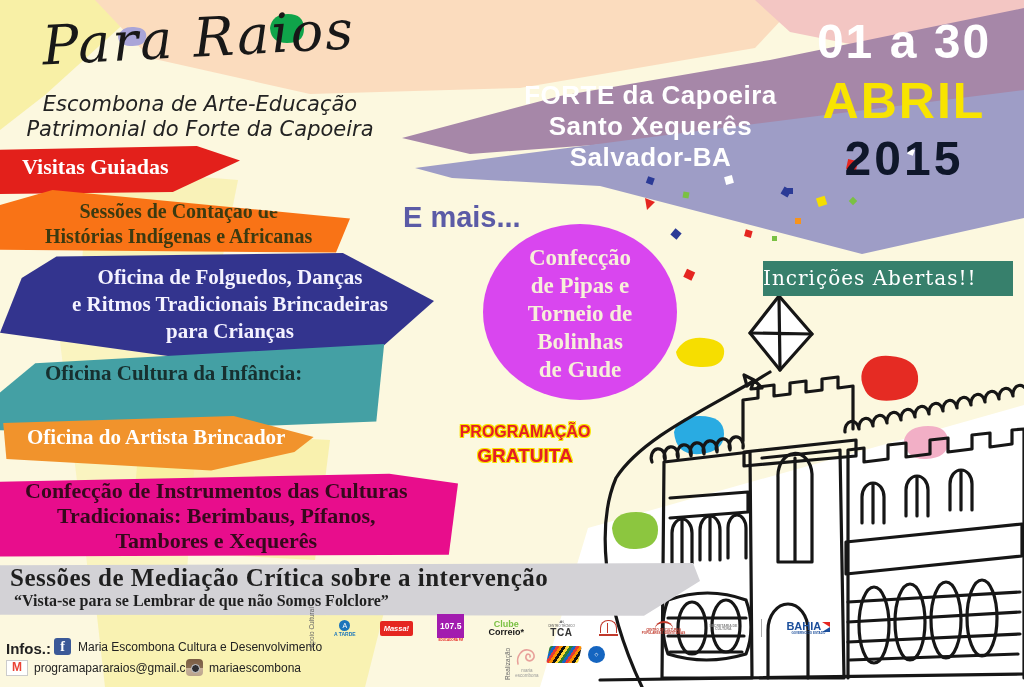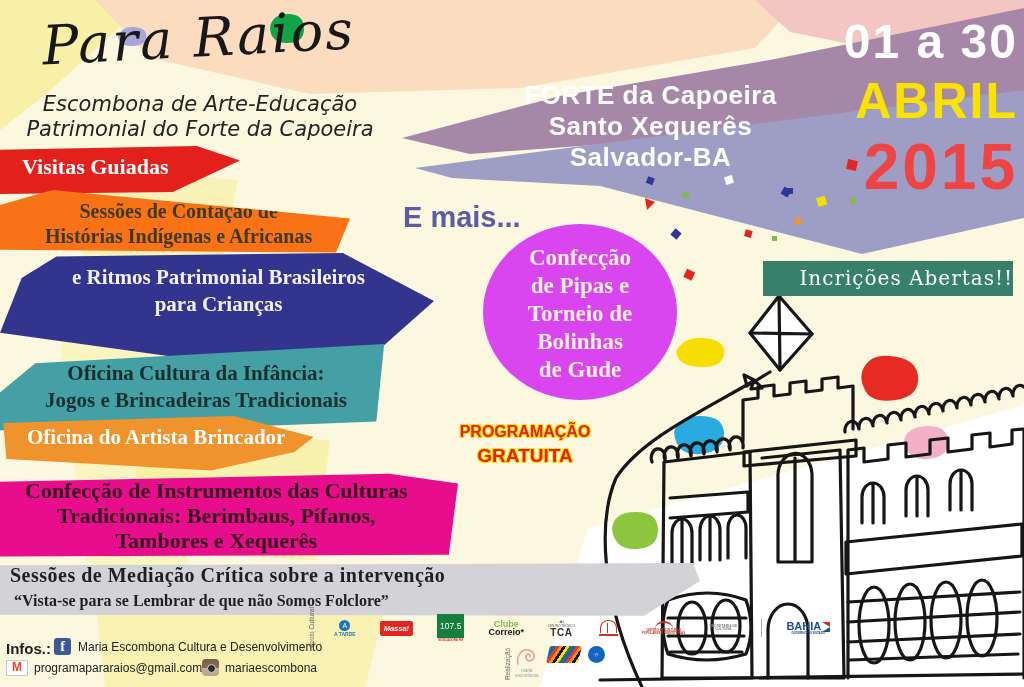--- a/index.html
+++ b/index.html
@@ -15,24 +15,24 @@
               letter-spacing:2px;white-space:nowrap;}
   .logo-sub{left:20px;top:92px;width:360px;text-align:center;
             font-family:"DejaVu Sans",sans-serif;font-style:oblique;
             font-size:21px;line-height:25px;color:#232323;}
 
   
   .venue{left:498px;top:80px;width:305px;text-align:center;color:#fff;
          font-weight:bold;font-size:26px;line-height:31px;letter-spacing:.5px;}
 
   
-  .date{left:790px;top:18px;width:228px;text-align:right;font-weight:bold;line-height:1;}
+  .date{left:790px;top:18px;width:228px;text-align:center;font-weight:bold;line-height:1;}
   .date .r{font-size:48px;color:#fff;letter-spacing:2px;}
   .date .m{font-size:50px;color:#F8E400;letter-spacing:2px;margin-top:10px;}
-  .date .y{font-size:64px;color:#ef4444;letter-spacing:3px;margin-top:9px;}
+  .date .y{font-size:48px;color:#0f172a;letter-spacing:3px;margin-top:9px;}
 
   
   .banner{position:absolute;z-index:2;font-family:"Liberation Serif",serif;font-weight:bold;text-align:center;}
   .banner .txt{position:absolute;}
   .b-red{left:0;top:146px;width:240px;height:48px;background:#E3201B;
          clip-path:polygon(0% 8%,82% 0%,100% 30%,72% 96%,0% 100%);}
   .b-red .txt{left:22px;top:8px;font-size:22px;color:#fff;}
   .b-yellow{left:0;top:190px;width:350px;height:68px;background:#f97316;
             clip-path:polygon(0% 22%,15% 0%,100% 42%,96% 92%,0% 88%);}
   .b-yellow .txt{left:45px;top:9px;font-size:20px;line-height:25px;color:#3C3A10;}
@@ -43,65 +43,65 @@
           clip-path:polygon(9% 22%,98% 0%,96% 88%,27% 100%,0% 98%,0% 55%);}
   .b-teal .txt{left:45px;top:16px;font-size:21px;line-height:27px;color:#17302F;}
   .b-orange{left:0;top:416px;width:320px;height:58px;background:#F1932C;
             clip-path:polygon(1% 12%,73% 0%,98% 36%,92% 62%,66% 94%,2% 74%);}
   .b-orange .txt{left:27px;top:9px;font-size:21px;color:#fff;}
   .b-magenta{left:0;top:472px;width:458px;height:88px;background:#E80D8C;
              clip-path:polygon(0% 11%,85% 2%,100% 13%,98% 94%,0% 96%);}
   .b-magenta .txt{left:25px;top:6px;font-size:22px;line-height:25px;color:#35091C;}
   .b-gray{left:0;top:562px;width:700px;height:56px;background:#D3D2D6;
           clip-path:polygon(0% 6%,99% 2%,100% 34%,92% 96%,0% 94%);}
-  .b-gray .t1{left:10px;top:2px;font-size:20px;color:#1f1f1f;letter-spacing:.5px;}
+  .b-gray .t1{left:10px;top:2px;font-size:25px;color:#1f1f1f;letter-spacing:.5px;}
   .b-gray .t2{left:14px;top:30px;font-size:16px;color:#1f1f1f;}
 
   
   .emais{left:403px;top:201px;font-size:29px;font-weight:bold;color:#5B5BA6;z-index:2;}
   .circle{left:483px;top:224px;width:194px;height:176px;border-radius:50%;
           background:#d946ef;z-index:2;text-align:center;
           font-family:"Liberation Serif",serif;font-weight:bold;
           font-size:23px;line-height:28px;color:#F7EFD9;padding-top:0;}
   .circle .inner{margin-top:20px;}
   .gratis{left:436px;top:419px;width:178px;text-align:center;font-weight:bold;z-index:2;
           color:#E41E25;
           text-shadow:-1px -1px 0 #F8E400,1px -1px 0 #F8E400,-1px 1px 0 #F8E400,1px 1px 0 #F8E400;}
   .gratis .g1{font-size:16px;line-height:25px;}
   .gratis .g2{font-size:19px;line-height:24px;}
   .inscricoes{left:763px;top:261px;width:250px;height:35px;background:#37806C;z-index:2;
-              color:#fff;text-align:right;line-height:34px;font-size:20px;
+              color:#fff;text-align:left;line-height:34px;font-size:20px;
               font-family:"DejaVu Serif",serif;letter-spacing:1px;}
 
   
   .infos-label{left:6px;top:640px;font-size:15px;font-weight:bold;color:#222;z-index:2;}
   .fb-row{left:54px;top:638px;z-index:2;display:flex;align-items:center;gap:7px;}
   .mail-row{left:6px;top:660px;z-index:2;display:flex;align-items:center;gap:6px;}
-  .insta-row{left:186px;top:659px;z-index:2;display:flex;align-items:center;gap:6px;margin-left:16px;}
+  .insta-row{left:186px;top:659px;z-index:2;display:flex;align-items:center;gap:6px;}
   .contact-txt{font-size:12px;color:#222;}
   .fb-ico{width:17px;height:17px;background:#3B5998;border-radius:3px;color:#fff;
           font-family:"Liberation Serif",serif;font-weight:bold;font-size:14px;
           text-align:center;line-height:17px;}
   .gm-ico{width:20px;height:14px;background:#fff;border:1px solid #ccc;color:#EA4335;
           font-weight:bold;font-size:12px;text-align:center;line-height:13px;}
   .ig-ico{width:17px;height:17px;border-radius:4px;
           background:linear-gradient(180deg,#7A5C43 0%,#8a6f55 55%,#C9B29B 55%,#b9a38c 100%);
           position:relative;}
   .ig-ico:after{content:"";position:absolute;left:5px;top:5px;width:7px;height:7px;
           border-radius:50%;background:#2f2f33;border:1px solid #cfd4d8;}
   .vert{z-index:2;font-size:6.5px;line-height:8px;color:#666;
         transform:rotate(-90deg);transform-origin:left top;white-space:nowrap;}
   .sponsors{left:334px;top:612px;height:32px;z-index:2;display:flex;align-items:center;gap:24px;}
   .sp{display:flex;flex-direction:column;align-items:center;line-height:1;}
   .sp-atarde-c{width:11px;height:11px;border-radius:50%;background:#1B75BB;color:#fff;
                font-size:7px;text-align:center;line-height:11px;}
   .sp-atarde-t{font-size:5px;font-weight:bold;color:#1B75BB;margin-top:1px;}
   .sp-massa{background:#E52620;border-radius:2px;color:#fff;font-weight:bold;
             font-style:italic;font-size:7.5px;padding:3px 4px;}
-  .sp-1075{background:#15803d;color:#fff;font-weight:normal;font-size:8.5px;padding:8px 3px;}
+  .sp-1075{background:#a21caf;color:#fff;font-weight:bold;font-size:8.5px;padding:8px 3px;}
   .sp-1075s{font-size:3px;color:#E52620;font-weight:bold;margin-top:1px;}
   .sp-clube1{color:#7AC143;font-weight:bold;font-size:9px;}
   .sp-clube2{color:#161616;font-weight:bold;font-size:9px;margin-top:-1px;}
   .sp-tca-sw{font-size:7px;color:#777;}
   .sp-tca-s{font-size:3px;color:#555;}
   .sp-tca{font-size:10px;font-weight:bold;color:#333;letter-spacing:.5px;}
   .sp-arch{width:15px;height:12px;border:1.6px solid #C0392B;border-bottom:none;
            border-radius:8px 8px 0 0;position:relative;}
   .sp-arch:after{content:"";position:absolute;left:6px;top:2px;width:1.6px;height:10px;background:#C0392B;}
   .sp-arch-base{width:19px;height:1.6px;background:#C0392B;margin-top:1px;}
@@ -240,28 +240,28 @@
     <div class="txt">Visitas Guiadas</div>
   </div>
   <div class="banner b-yellow">
     <div class="txt">
       <div>Sessões de Contação de</div>
       <div>Histórias Indígenas e Africanas</div>
     </div>
   </div>
   <div class="banner b-blue">
     <div class="txt">
-      <div>e Ritmos Patrimonial Brasileiros</div>
+      <div>Oficina de Folguedos, Danças</div>
+      <div>e Ritmos Tradicionais Brincadeiras</div>
       <div>para Crianças</div>
     </div>
   </div>
   <div class="banner b-teal">
     <div class="txt">
       <div>Oficina Cultura da Infância:</div>
-      <div>Jogos e Brincadeiras Tradicionais</div>
     </div>
   </div>
   <div class="banner b-orange">
     <div class="txt">Oficina do Artista Brincador</div>
   </div>
   <div class="banner b-magenta">
     <div class="txt">
       <div>Confecção de Instrumentos das Culturas</div>
       <div>Tradicionais: Berimbaus, Pífanos,</div>
       <div>Tambores e Xequerês</div>

